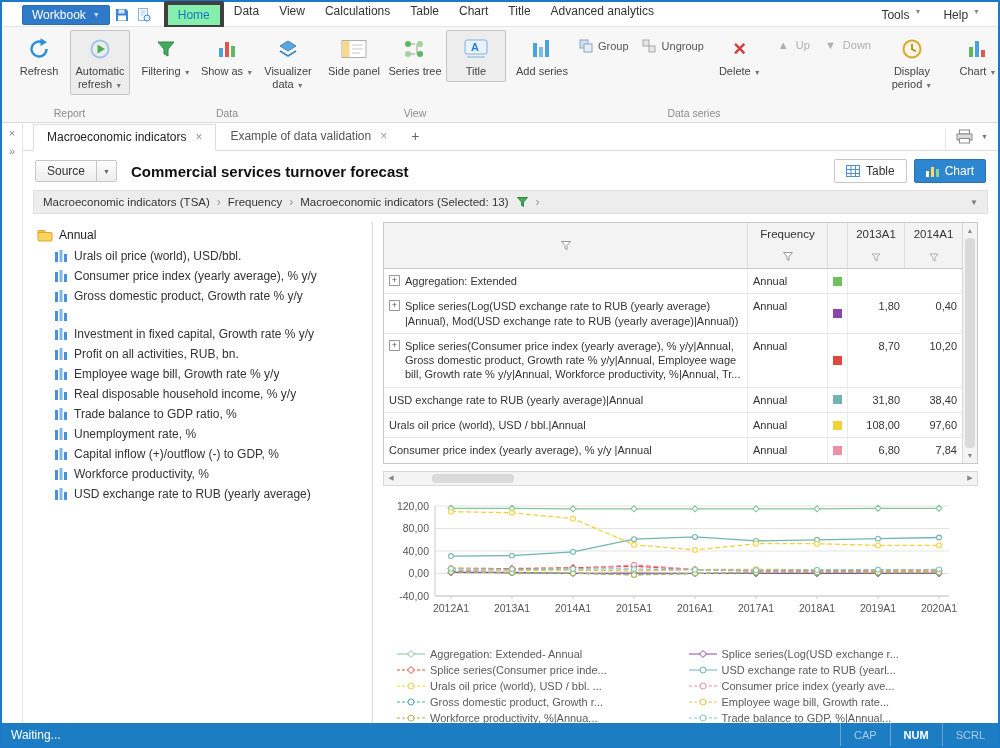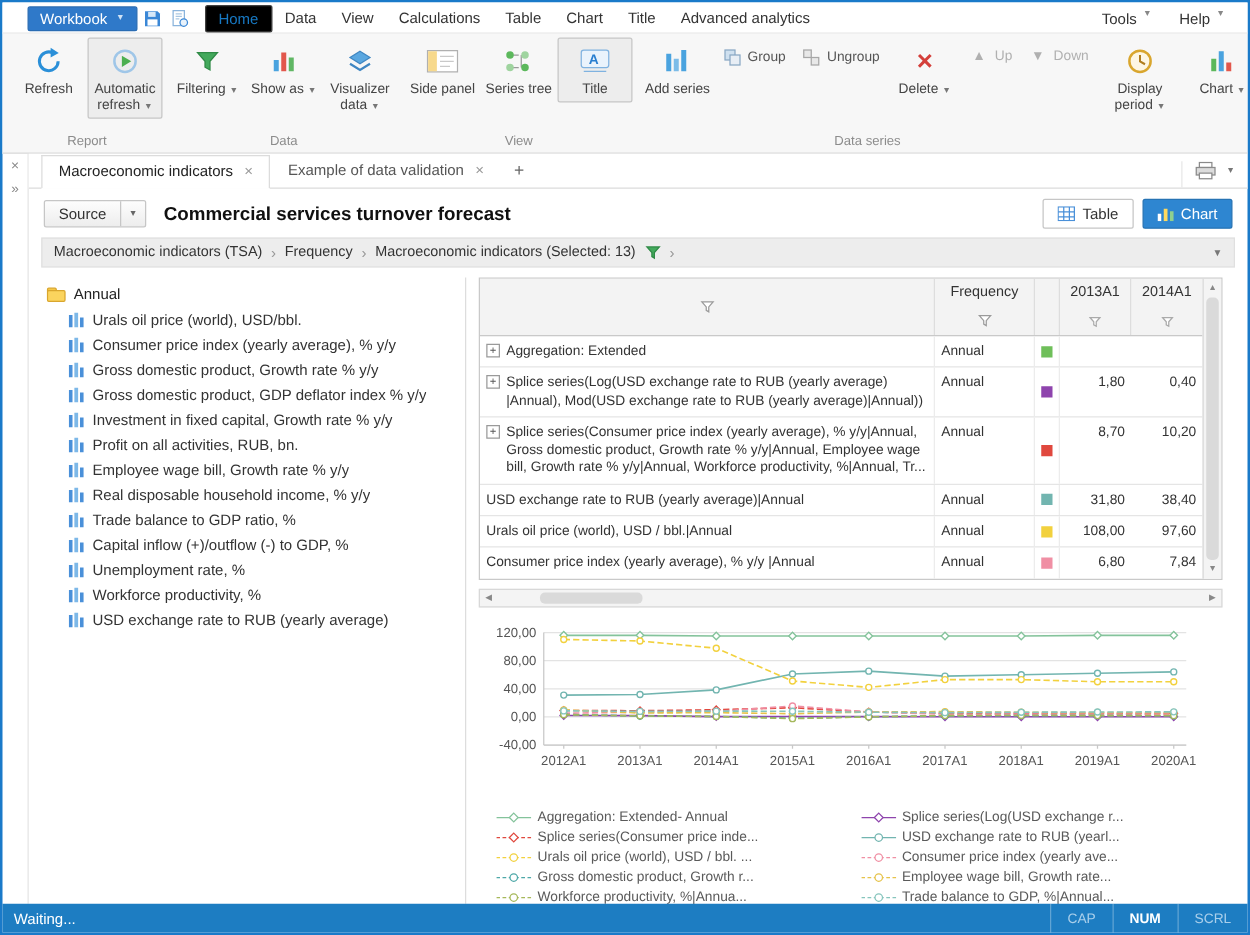--- a/index.html
+++ b/index.html
@@ -10,21 +10,21 @@
 svg text{font-family:"Liberation Sans",sans-serif}
 .window{width:1000px;height:748px;border:2px solid #1a7ac9;display:flex;flex-direction:column;background:#fff}
 
 
 .menubar{height:25px;display:flex;align-items:center;gap:2px;padding:2px 8px 1px 20px;background:#fff;border-bottom:1px solid #e6e6e6;flex:0 0 auto}
 .workbook-btn{background:#2f79c9;color:#fff;border:1px solid #2a6cb3;border-radius:2px;height:20px;padding:0 9px;display:flex;align-items:center;gap:7px;font-size:12px}
 .workbook-btn .dd{font-size:7px;color:#cfe2f5}
 .qa-icon{width:20px;height:20px;display:flex;align-items:center;justify-content:center}
 .menu-tabs{display:flex;margin-left:8px}
 .menu-tab{padding:3px 10px;color:#333;white-space:nowrap}
-.menu-tab.active{color:#1779c4;background:#000000;border:1px solid #404040;border-radius:2px}
+.menu-tab.active{color:#1779c4;background:#86efac;border:4px solid #404040;border-radius:2px}
 .menu-right{margin-left:auto;display:flex;gap:2px}
 .menu-right .menu-tab{display:flex;align-items:flex-start;gap:5px}
 .menu-right .dd{font-size:7px;color:#888}
 
 
 .ribbon{background:#f7f7f7;border-bottom:1px solid #d9d9d9;display:flex;align-items:stretch;padding:2px 2px 0 4px;height:96px;flex:0 0 auto}
 .rgroup{display:flex;flex-direction:column}
 .rgroup-buttons{display:flex;flex:1;align-items:flex-start;gap:1px;padding:1px 3px 0}
 .rgroup-label{text-align:center;font-size:10.5px;color:#8c8c8c;padding:1px 4px 3px;min-height:15px}
 .rdivider{width:1px;background:#e2e2e2;margin:5px 0}
@@ -477,21 +477,20 @@
                 <span class="tree-label">Gross domestic product, Growth rate % y/y</span>
               </div>
               <div class="tree-item">
                 <span>
                   <svg width="12" height="12">
                     <rect x="0" y="2" width="3" height="10" fill="#4a90d9"></rect>
                     <rect x="4.5" y="0" width="3" height="12" fill="#7db8e8"></rect>
                     <rect x="9" y="4" width="3" height="8" fill="#4a90d9"></rect>
                   </svg>
                 </span>
-                <span class="tree-label">Gross domestic product, GDP deflator index % y/y</span>
               </div>
               <div class="tree-item">
                 <span>
                   <svg width="12" height="12">
                     <rect x="0" y="2" width="3" height="10" fill="#4a90d9"></rect>
                     <rect x="4.5" y="0" width="3" height="12" fill="#7db8e8"></rect>
                     <rect x="9" y="4" width="3" height="8" fill="#4a90d9"></rect>
                   </svg>
                 </span>
                 <span class="tree-label">Investment in fixed capital, Growth rate % y/y</span>
@@ -537,31 +536,31 @@
                 <span class="tree-label">Trade balance to GDP ratio, %</span>
               </div>
               <div class="tree-item">
                 <span>
                   <svg width="12" height="12">
                     <rect x="0" y="2" width="3" height="10" fill="#4a90d9"></rect>
                     <rect x="4.5" y="0" width="3" height="12" fill="#7db8e8"></rect>
                     <rect x="9" y="4" width="3" height="8" fill="#4a90d9"></rect>
                   </svg>
                 </span>
+                <span class="tree-label">Unemployment rate, %</span>
+              </div>
+              <div class="tree-item">
+                <span>
+                  <svg width="12" height="12">
+                    <rect x="0" y="2" width="3" height="10" fill="#4a90d9"></rect>
+                    <rect x="4.5" y="0" width="3" height="12" fill="#7db8e8"></rect>
+                    <rect x="9" y="4" width="3" height="8" fill="#4a90d9"></rect>
+                  </svg>
+                </span>
                 <span class="tree-label">Capital inflow (+)/outflow (-) to GDP, %</span>
-              </div>
-              <div class="tree-item">
-                <span>
-                  <svg width="12" height="12">
-                    <rect x="0" y="2" width="3" height="10" fill="#4a90d9"></rect>
-                    <rect x="4.5" y="0" width="3" height="12" fill="#7db8e8"></rect>
-                    <rect x="9" y="4" width="3" height="8" fill="#4a90d9"></rect>
-                  </svg>
-                </span>
-                <span class="tree-label">Unemployment rate, %</span>
               </div>
               <div class="tree-item">
                 <span>
                   <svg width="12" height="12">
                     <rect x="0" y="2" width="3" height="10" fill="#4a90d9"></rect>
                     <rect x="4.5" y="0" width="3" height="12" fill="#7db8e8"></rect>
                     <rect x="9" y="4" width="3" height="8" fill="#4a90d9"></rect>
                   </svg>
                 </span>
                 <span class="tree-label">Workforce productivity, %</span>

